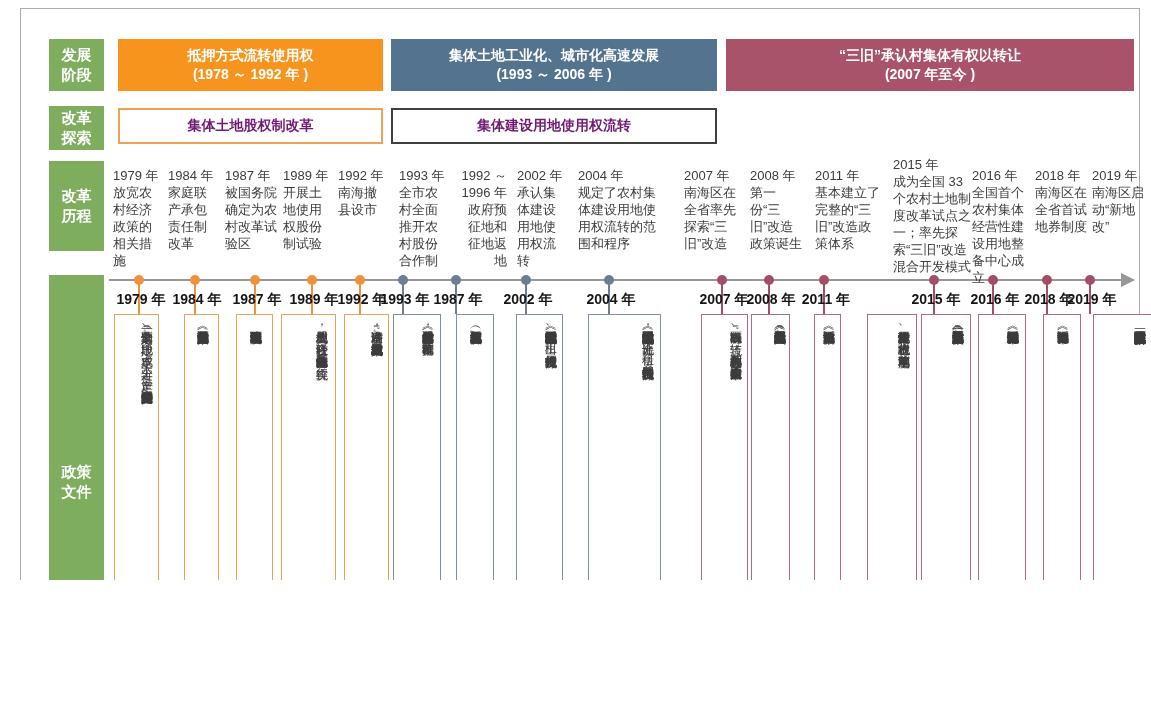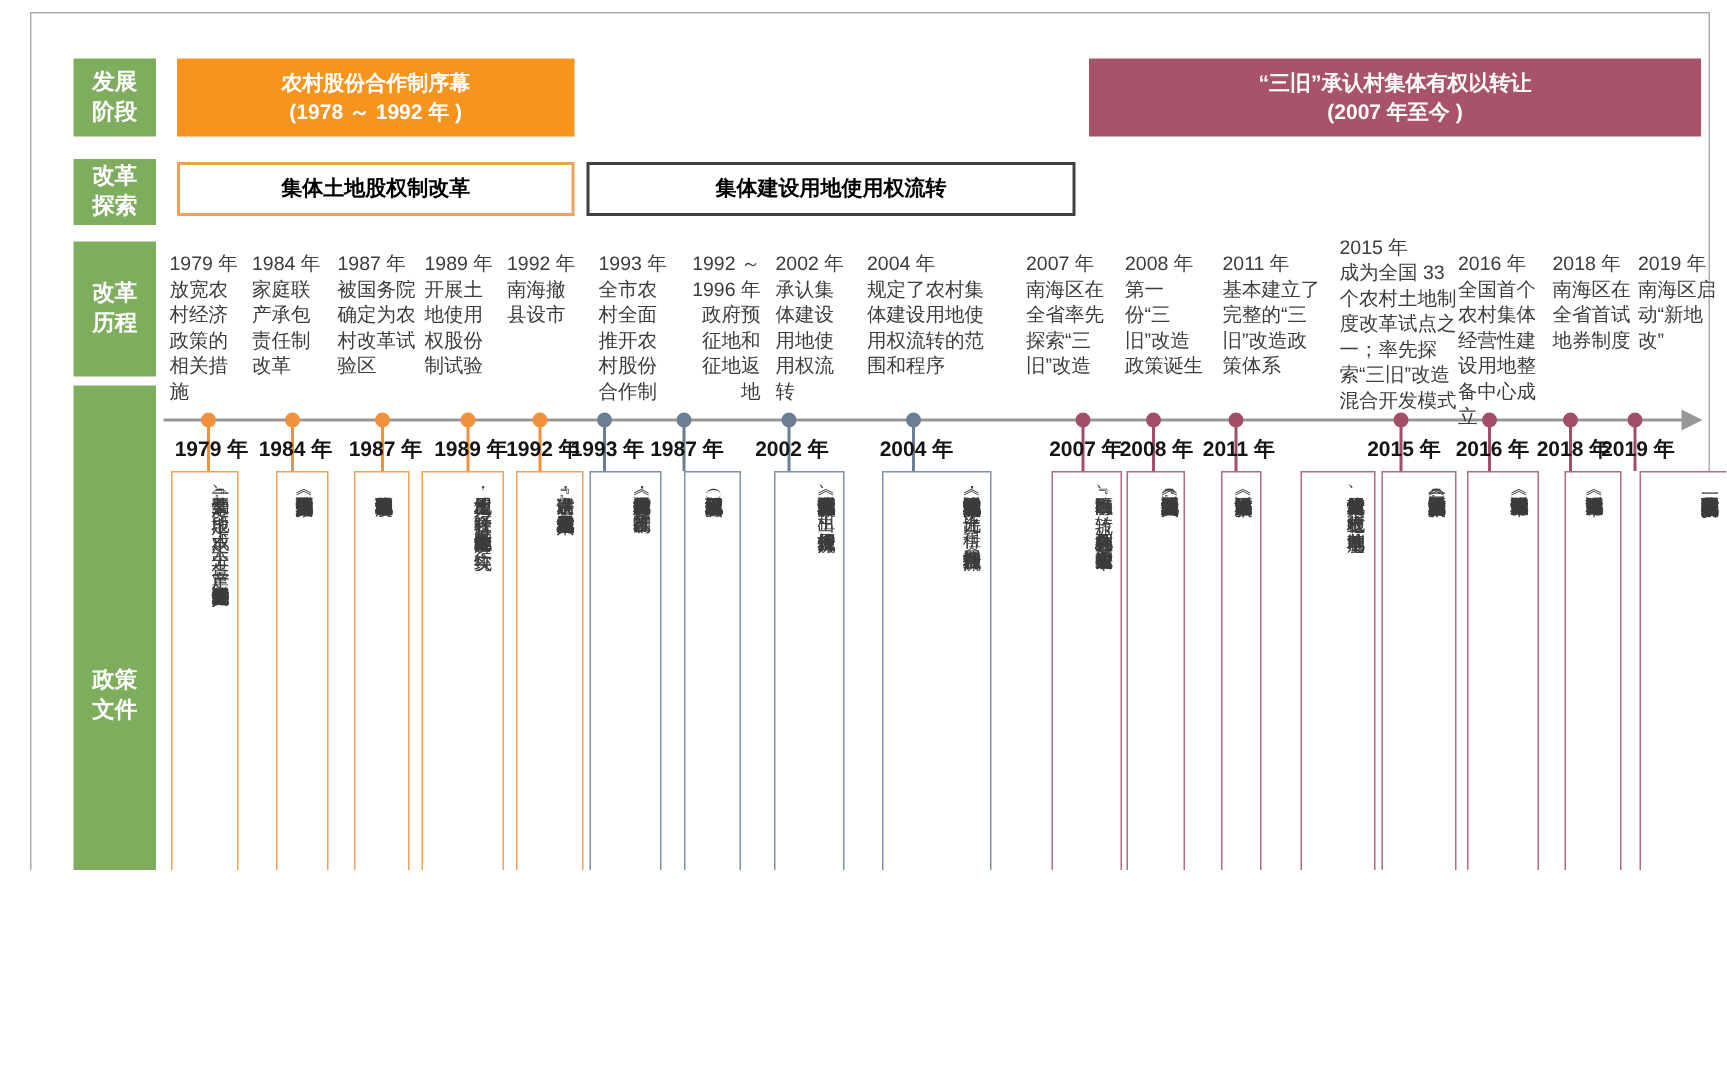--- a/index.html
+++ b/index.html
@@ -7,33 +7,33 @@
   #stage{position:relative;width:1151px;height:580px;background:#fff;overflow:hidden;}
   #frame{position:absolute;left:20px;top:8px;width:1118px;height:672px;border:1px solid #adadad;background:#fff;}
 
   
   .side{position:absolute;left:28px;width:55px;background:#7ead5e;color:#fff;
         font-weight:700;font-size:15px;line-height:20px;text-align:center;
         display:flex;align-items:center;justify-content:center;white-space:pre-line;}
   #side-stage{top:30px;height:52px;}
   #side-explore{top:97px;height:44px;}
   #side-process{top:152px;height:90px;}
-  #side-policy{top:248px;height:414px;}
+  #side-policy{top:266px;height:414px;}
 
   
   .phase{position:absolute;top:30px;height:52px;color:#fff;font-weight:700;font-size:14px;
          line-height:19px;text-align:center;display:flex;flex-direction:column;
          align-items:center;justify-content:center;}
   #phase1{left:97px;width:265px;background:#f7941e;}
   #phase2{left:370px;width:326px;background:#54738f;}
   #phase3{left:705px;width:408px;background:#a9536b;}
 
   
   .explore{position:absolute;top:99px;height:32px;background:#fff;font-weight:700;
-           font-size:14px;color:#000000;display:flex;align-items:center;justify-content:center;}
+           font-size:14px;color:#701a75;display:flex;align-items:center;justify-content:center;}
   #explore1{left:97px;width:261px;border:2px solid #efa257;}
   #explore2{left:370px;width:322px;border:2px solid #404040;}
   #explore3{left:705px;width:404px;border:2px solid #b26a7e;}
 
   
   #axis{position:absolute;left:88px;top:270px;width:1014px;height:2px;background:#979797;}
   #axis-arrow{position:absolute;left:1100px;top:264px;width:0;height:0;
               border-left:14px solid #979797;border-top:7px solid transparent;border-bottom:7px solid transparent;}
   .ev{position:absolute;top:158px;font-size:13px;line-height:17px;color:#3c3c3c;white-space:pre-line;word-break:break-all;}
   .tick{position:absolute;top:271px;height:34px;width:2px;margin-left:-1px;}
@@ -61,22 +61,26 @@
     <div class="side" id="side-stage">发展
 阶段</div>
     <div class="side" id="side-explore">改革
 探索</div>
     <div class="side" id="side-process">改革
 历程</div>
     <div class="side" id="side-policy">政策
 文件</div>
 
     <div class="phase" id="phase1">
-      <span>农村股份合作制序幕</span>
+      <span>抵押方式流转使用权</span>
       <span>(1978 ～ 1992 年 )</span>
+    </div>
+    <div class="phase" id="phase2">
+      <span>集体土地工业化、城市化高速发展</span>
+      <span>(1993 ～ 2006 年 )</span>
     </div>
     <div class="phase" id="phase3">
       <span>“三旧”承认村集体有权以转让</span>
       <span>(2007 年至今 )</span>
     </div>
 
     <div class="explore" id="explore1">集体土地股权制改革</div>
     <div class="explore" id="explore2">集体建设用地使用权流转</div>
 
     <div id="axis"></div>

